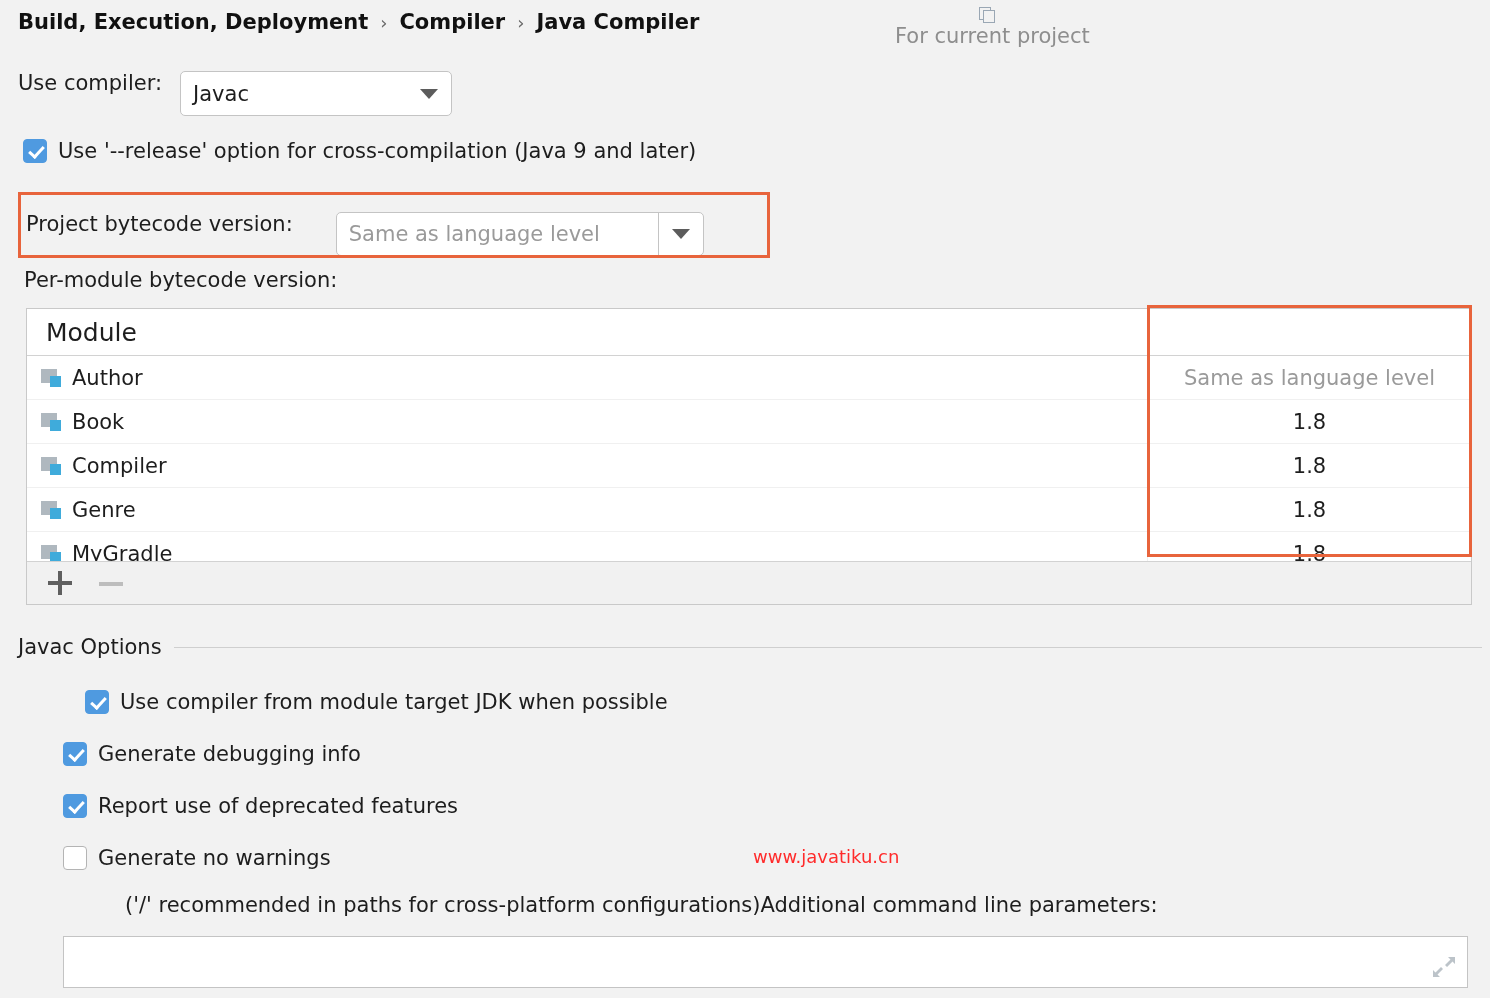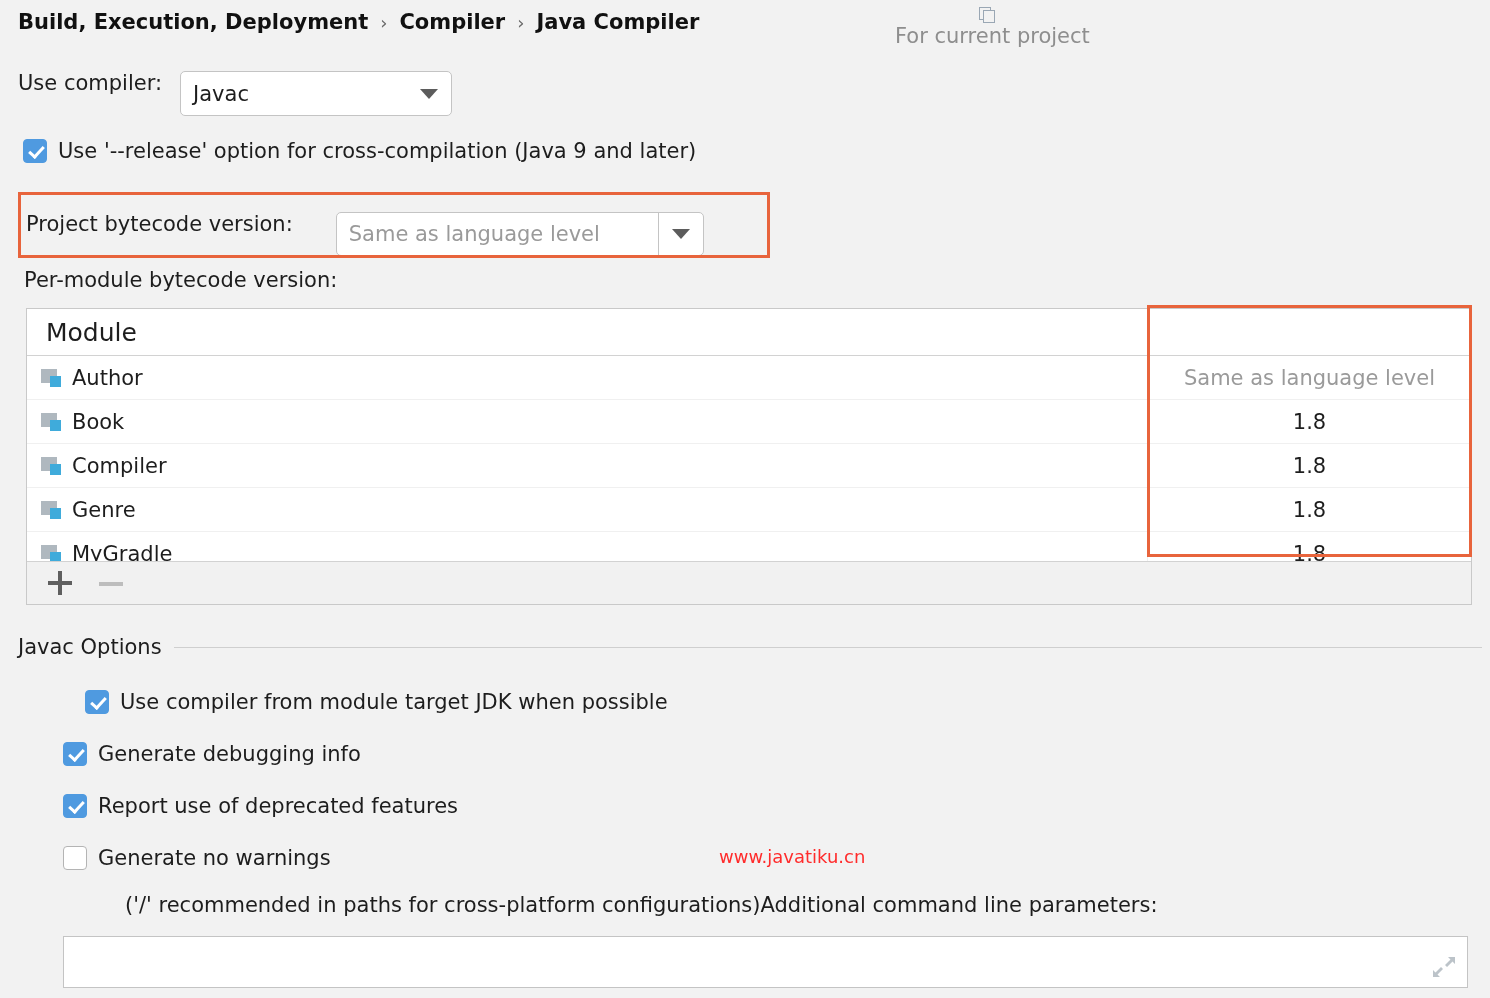--- a/index.html
+++ b/index.html
@@ -302,21 +302,21 @@
   .section-line {
     flex: 1;
     height: 1px;
     background: #cfcfcf;
     margin-right: 8px;
   }
 
   
   .watermark {
     position: absolute;
-    left: 719px;
+    left: 753px;
     top: 846px;
     font-size: 18px;
     color: #ff2b2b;
     white-space: nowrap;
   }
 
   
   .textarea-box {
     position: absolute;
     left: 63px;

